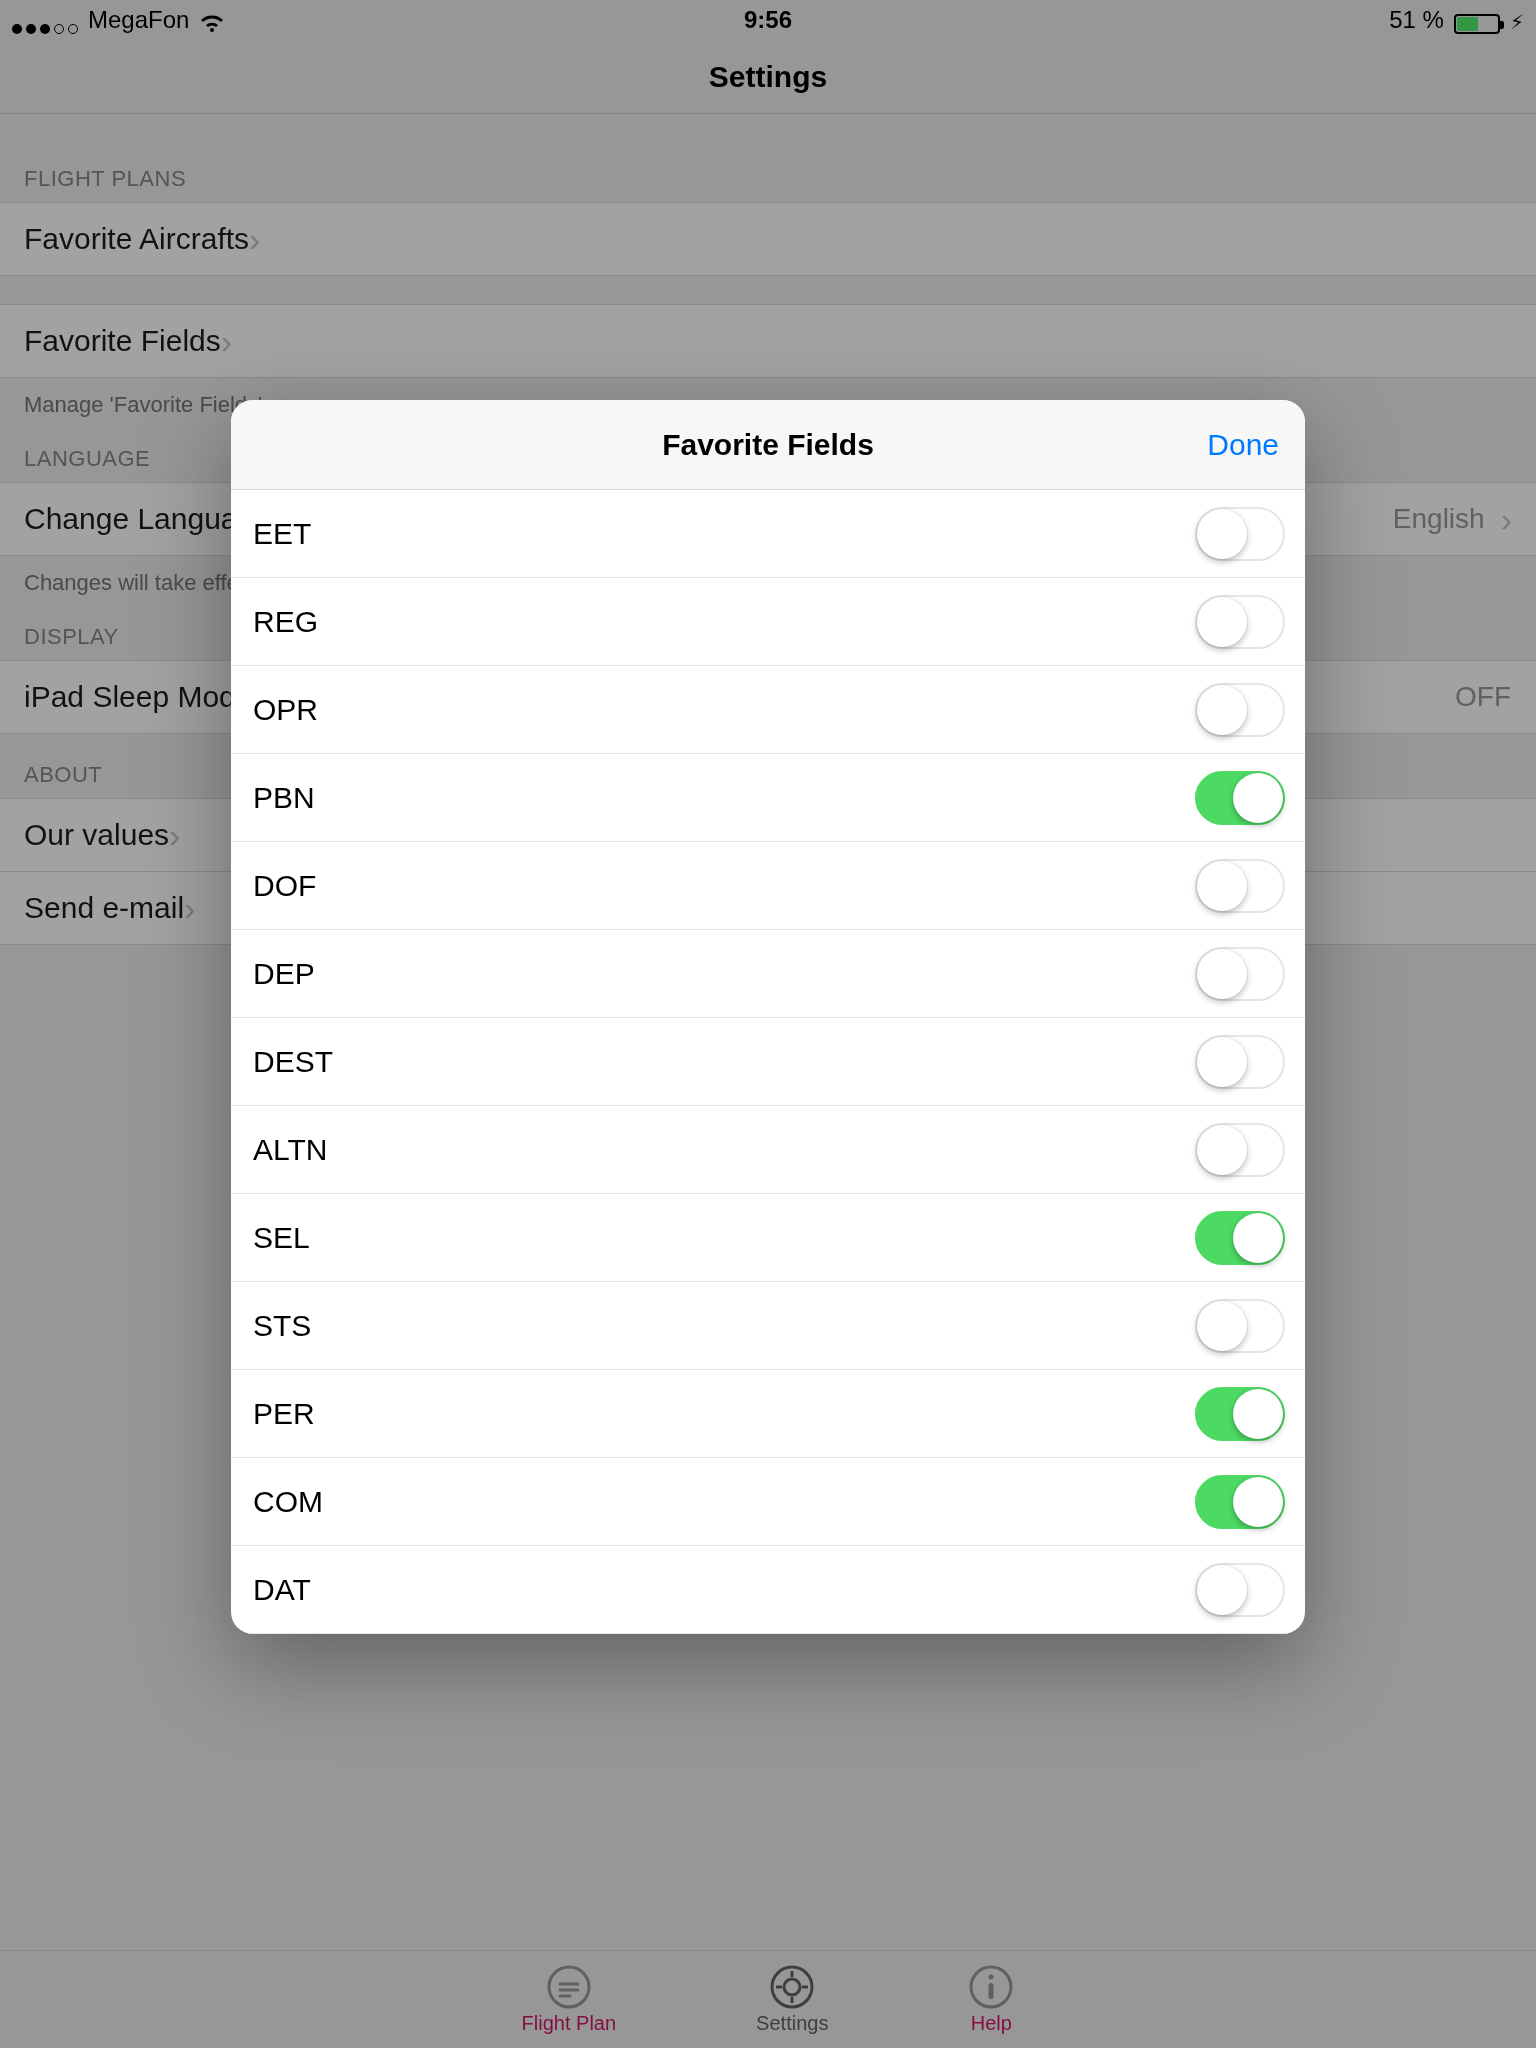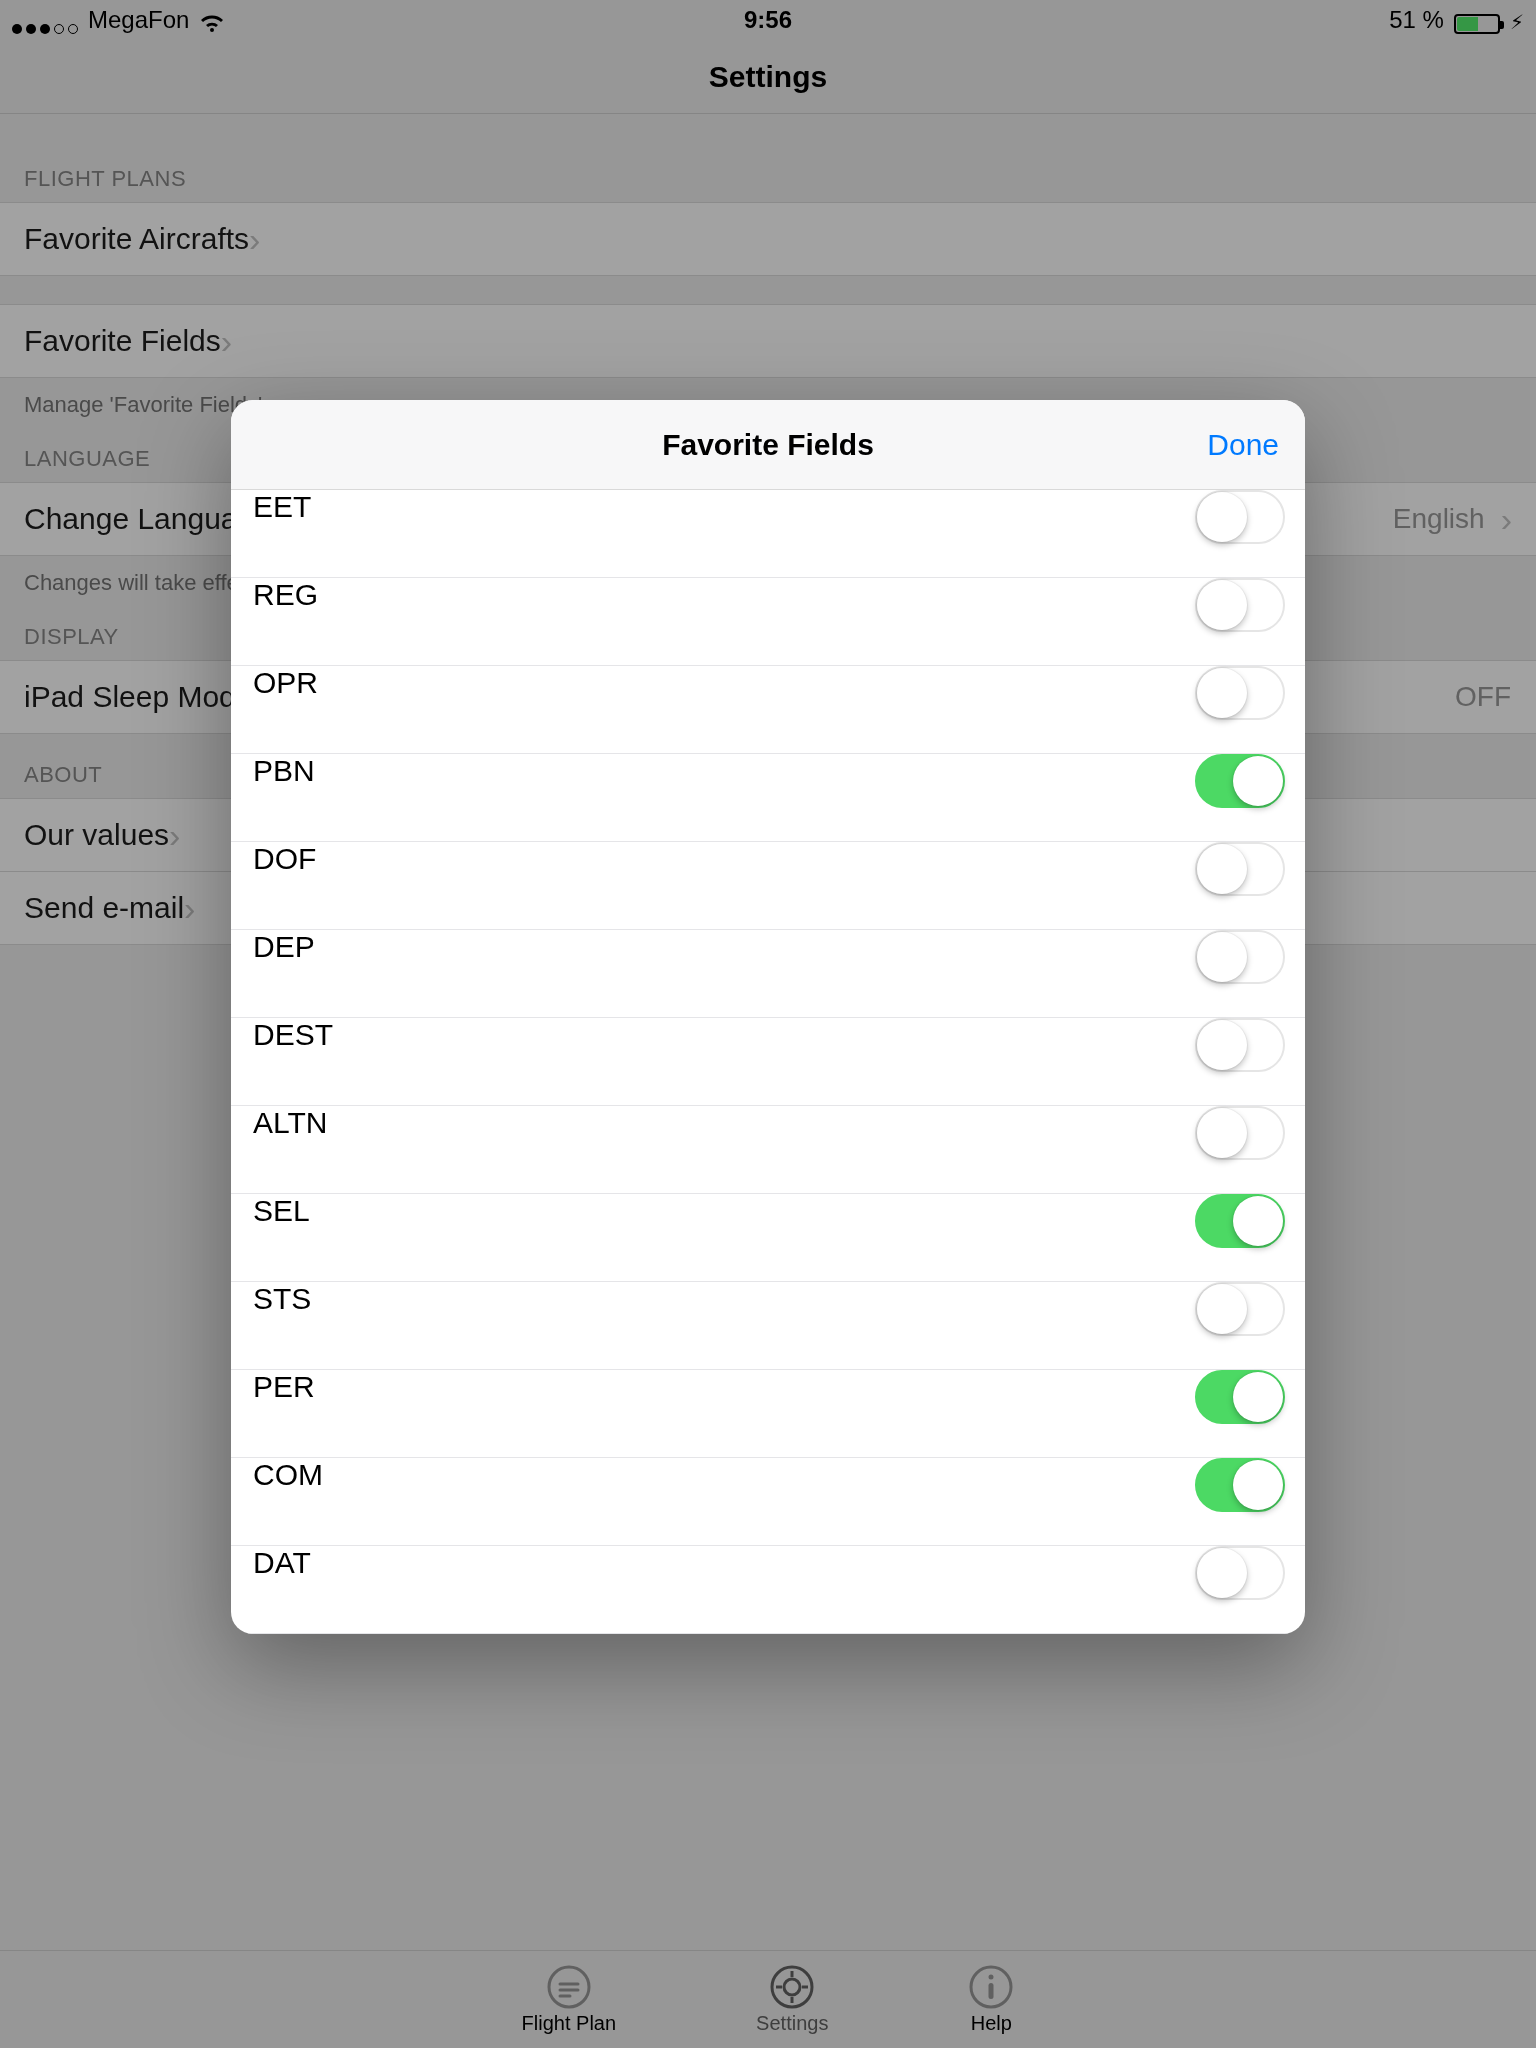--- a/index.html
+++ b/index.html
@@ -102,21 +102,21 @@
   .modal-header .done {
     position:absolute; right:26px; top:0; bottom:0;
     display:flex; align-items:center;
     color:#007aff; font-weight:400; font-size:30px;
     cursor:pointer;
   }
   .modal-list { flex:1; overflow-y:auto; }
   .modal-row {
     height: 88px;
     padding: 0 20px 0 22px;
-    display:flex; align-items:flex-start; justify-content:space-between;
+    display:flex; align-items:center; justify-content:space-between;
     border-bottom:1px solid #e5e5e8;
     font-size: 30px;
   }
   
   .toggle {
     width: 90px; height: 54px;
     border-radius: 27px;
     position:relative;
     background:#fff;
     border:2px solid #e5e5e5;
@@ -136,21 +136,21 @@
   
   .tabbar {
     position:absolute; left:0; right:0; bottom:0;
     height: 98px;
     border-top:1px solid #c0c0c0;
     display:flex; align-items:center; justify-content:center;
     gap: 140px;
   }
   .tab {
     display:flex; flex-direction:column; align-items:center; gap:2px;
-    color:#000000; font-size:20px;
+    color:#be185d; font-size:20px;
   }
   .tab svg { width:46px; height:46px; }
   .tab.active { color:#5a5a5a;}
 
 </style>
 </head>
 <body>
 
 <div class="status-bar">
   <div class="status-left">

